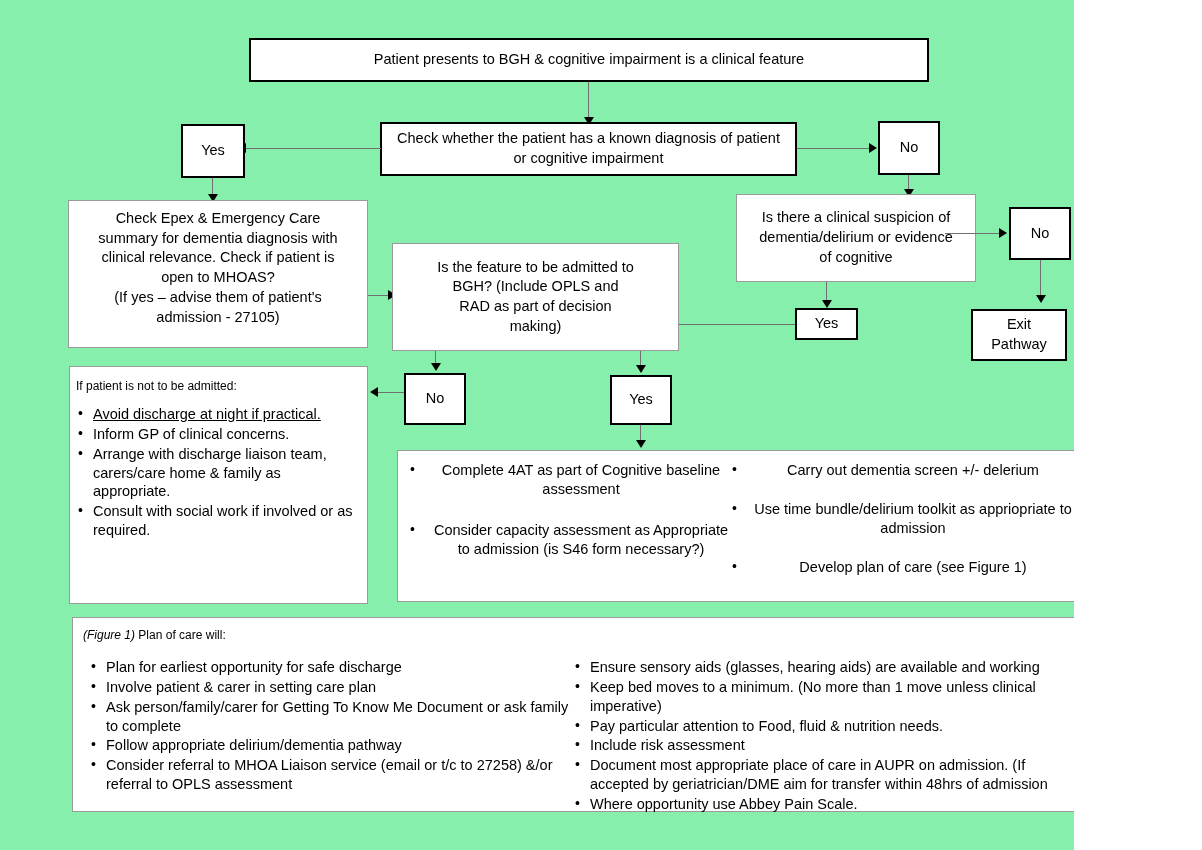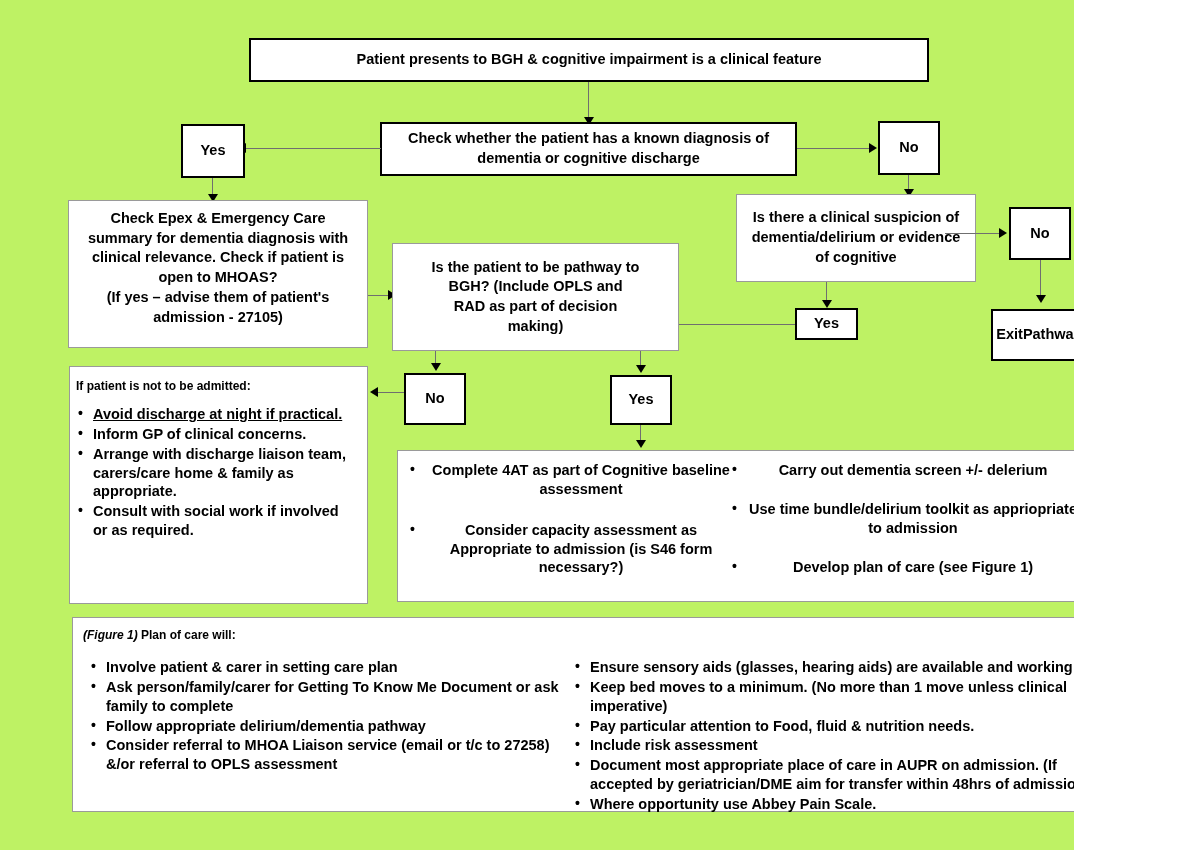--- a/index.html
+++ b/index.html
@@ -1,17 +1,17 @@
 <!DOCTYPE html>
 <html><head>
 <meta charset="utf-8">
 <style>
   html,body{margin:0;padding:0;background:#ffffff;}
   body{font-family:"Liberation Sans", sans-serif;color:#000;}
-  #canvas{position:relative;width:1074px;height:850px;background:#bef264;overflow:hidden;font-weight:bold;}
+  #canvas{position:relative;width:1074px;height:850px;background:#86efac;overflow:hidden;}
 
   .box{position:absolute;box-sizing:border-box;background:#fff;border:1px solid #000;}
   .box.thick{border:2px solid #000;}
   .box.thin{border:1px solid #9a9a9a;}
   .ctr{display:flex;align-items:center;justify-content:center;text-align:center;}
   .txt{font-size:14.5px;line-height:1.36;}
 
   
   .vline{position:absolute;width:1px;background:#6f6f6f;}
   .hline{position:absolute;height:1px;background:#6f6f6f;}
@@ -36,21 +36,21 @@
 <div id="canvas">
 
   <div class="box thick ctr" style="left:249px;top:38px;width:680px;height:44px;">
     <span class="txt">Patient presents to BGH &amp; cognitive impairment is a clinical feature</span>
   </div>
 
   <div class="vline" style="left:588px;top:82px;height:38px;"></div>
   <div class="arrow-d" style="left:584px;top:117px;"></div>
 
   <div class="box thick ctr" style="left:380px;top:122px;width:417px;height:54px;padding:0 14px;">
-    <span class="txt">Check whether the patient has a known diagnosis of dementia or cognitive discharge</span>
+    <span class="txt">Check whether the patient has a known diagnosis of patient or cognitive impairment</span>
   </div>
 
   <div class="hline" style="left:245px;top:148px;width:136px;"></div>
   <div class="arrow-l" style="left:238px;top:143px;"></div>
 
   <div class="hline" style="left:797px;top:148px;width:74px;"></div>
   <div class="arrow-r" style="left:869px;top:143px;"></div>
 
   <div class="box thick ctr" style="left:181px;top:124px;width:64px;height:54px;">
     <span class="txt">Yes</span>
@@ -90,34 +90,34 @@
   <div class="vline" style="left:826px;top:282px;height:22px;"></div>
   <div class="arrow-d" style="left:822px;top:300px;"></div>
 
   <div class="box thick ctr" style="left:1009px;top:207px;width:62px;height:53px;">
     <span class="txt">No</span>
   </div>
 
   <div class="vline" style="left:1040px;top:260px;height:38px;"></div>
   <div class="arrow-d" style="left:1036px;top:295px;"></div>
 
-  <div class="box thick ctr" style="left:991px;top:309px;width:96px;height:52px;flex-direction:row;">
+  <div class="box thick ctr" style="left:971px;top:309px;width:96px;height:52px;flex-direction:column;">
     <div class="txt">Exit</div>
     <div class="txt">Pathway</div>
   </div>
 
   <div class="box thick ctr" style="left:795px;top:308px;width:63px;height:32px;">
     <span class="txt">Yes</span>
   </div>
 
   <div class="hline" style="left:679px;top:324px;width:116px;"></div>
   <div class="arrow-l" style="left:671px;top:319px;"></div>
 
   <div class="box thin ctr" style="left:392px;top:243px;width:287px;height:108px;flex-direction:column;">
-    <div class="txt">Is the patient to be pathway to</div>
+    <div class="txt">Is the feature to be admitted to</div>
     <div class="txt">BGH? (Include OPLS and</div>
     <div class="txt">RAD as part of decision</div>
     <div class="txt">making)</div>
   </div>
 
   <div class="vline" style="left:435px;top:351px;height:16px;"></div>
   <div class="arrow-d" style="left:431px;top:363px;"></div>
 
   <div class="vline" style="left:640px;top:351px;height:18px;"></div>
   <div class="arrow-d" style="left:636px;top:365px;"></div>
@@ -162,20 +162,21 @@
     </div>
   </div>
 
   <div class="box thin" style="left:72px;top:617px;width:1026px;height:195px;">
     <div class="hdr" style="position:absolute;left:10px;top:10px;">
       <span class="fig-em">(Figure 1)</span><span> Plan of care will:</span>
     </div>
 
     <div class="colwrap" style="left:16px;top:40px;width:490px;">
       <ul class="bl">
+        <li><span>Plan for earliest opportunity for safe discharge</span></li>
         <li><span>Involve patient &amp; carer in setting care plan</span></li>
         <li><span>Ask person/family/carer for Getting To Know Me Document or ask family to complete</span></li>
         <li><span>Follow appropriate delirium/dementia pathway</span></li>
         <li><span>Consider referral to MHOA Liaison service (email or t/c to 27258) &amp;/or referral to OPLS assessment</span></li>
       </ul>
     </div>
 
     <div class="colwrap" style="left:500px;top:40px;width:512px;">
       <ul class="bl">
         <li><span>Ensure sensory aids (glasses, hearing aids) are available and working</span></li>

